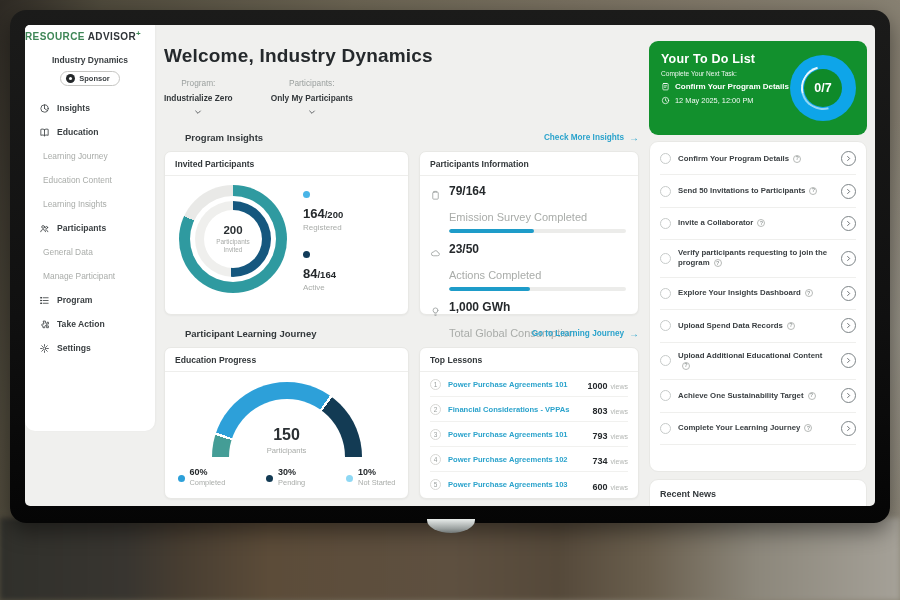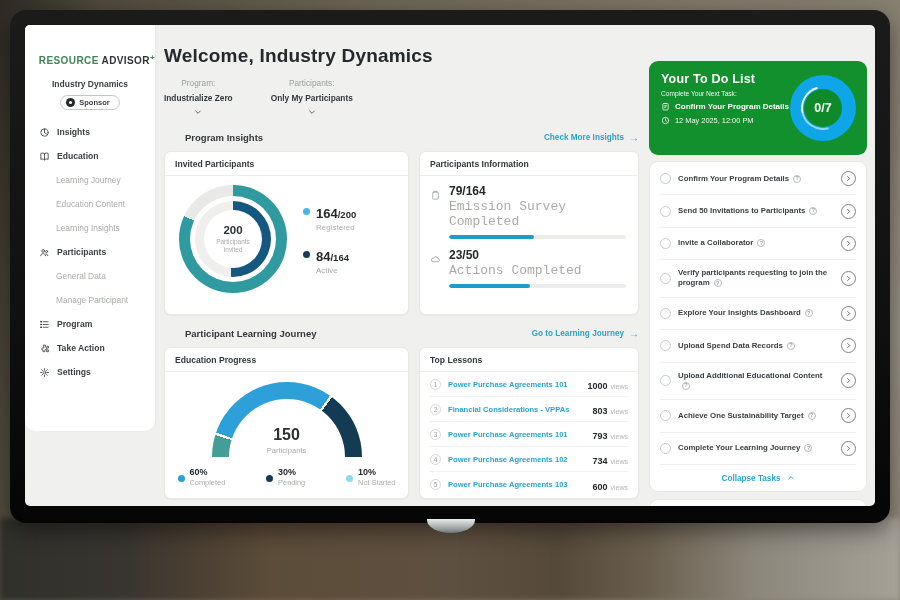--- a/index.html
+++ b/index.html
@@ -24,32 +24,32 @@
   .monitor { position:absolute; left:10px; top:10px; width:880px; height:513px;
     background:linear-gradient(180deg,#1b1b1a,#101010 60%,#050505);
     border-radius:16px; box-shadow:0 8px 22px rgba(0,0,0,.45);
   }
   .screen { position:absolute; left:15px; top:15px; right:15px; bottom:17px;
     background:#f0f0ee; border-radius:5px; overflow:hidden; }
 
   
   .sidebar { position:absolute; left:0; top:0; width:130px; height:406px;
     background:#fff; border-radius:0 0 10px 10px; box-shadow:1px 0 2px rgba(0,0,0,.03); }
-  .brand { text-align:right; padding-top:28px; font-size:10px; font-weight:bold; letter-spacing:.4px; white-space:nowrap; }
+  .brand { text-align:left; padding-top:4px; font-size:10px; font-weight:bold; letter-spacing:.4px; white-space:nowrap; }
   .brand .bp { color:#3e8656; } .brand .bs { color:#2f3438; }
   .brand .plus { color:#3e8656; font-size:8px; vertical-align:super; }
   .org { text-align:center; margin-top:13px; font-size:8.5px; font-weight:bold; color:#3a3f42; }
   .sponsor { display:flex; align-items:center; gap:4px; width:max-content; margin:6px auto 0;
     border:1px solid #c6c6c3; border-radius:10px; padding:2px 9px 2px 5px; font-size:7.5px; font-weight:bold; color:#3a3f42; background:#fff; }
   .sponsor-dot { width:9px; height:9px; border-radius:50%; background:#24282a; position:relative; }
   .sponsor-dot::after { content:""; position:absolute; left:3px; top:3px; width:3px; height:3px; border-radius:50%; background:#fff; }
   .nav { margin-top:10px; }
   .nav-item { position:relative; display:flex; align-items:center; gap:7px; height:24px; padding-left:14px;
     font-size:8.6px; font-weight:bold; color:#3a3f42; cursor:pointer; }
-  .nav-item.sub { padding-left:31px; font-weight:normal; color:#a9aca9; font-size:8.4px; }
+  .nav-item.sub { padding-left:18px; font-weight:normal; color:#a9aca9; font-size:8.4px; }
   .nav-item.active { background:#e3f2e5; border-radius:0 12px 12px 0; width:124px; }
   .nav-item.active::before { content:""; position:absolute; left:0; top:3px; bottom:3px; width:3px; background:#2f8f46; border-radius:2px; }
   .nav-ic { width:11px; height:11px; display:inline-flex; color:#3a3f42; }
   .nav-ic svg { width:11px; height:11px; }
 
   
   .main { position:absolute; left:139px; top:0; width:475px; height:100%; }
   .page-title { margin-top:20px; font-size:19px; font-weight:bold; color:#25292c; letter-spacing:.2px; }
   .filters { display:flex; gap:38px; margin-top:11px; align-items:center; }
   .filter { display:flex; align-items:center; gap:5px; cursor:pointer;flex-direction:column; }
@@ -71,35 +71,35 @@
   .card-invited { width:245px; height:164px; }
   .invited-body { display:flex; align-items:center; padding:9px 8px 0 14px; }
   .donut { position:relative; width:108px; height:108px; border-radius:50%; }
   .donut-hole1 { position:absolute; inset:11px; border-radius:50%; background:#fff; }
   .donut-inner { position:absolute; inset:16px; border-radius:50%; }
   .donut-hole2 { position:absolute; inset:9px; border-radius:50%; background:#fff;
     display:flex; flex-direction:column; align-items:center; justify-content:center; }
   .donut-cv { font-size:11.5px; font-weight:bold; color:#2b3033;text-align:center; }
   .donut-cl { font-size:6.4px; color:#a9aca9; text-align:center; width:50px; line-height:1.25; margin-top:2px; }
   .donut-legend { margin-left:16px; display:flex; flex-direction:column; gap:15px; }
-  .dl-entry { display:flex; gap:6px; }
+  .dl-entry { display:flex; gap:6px;flex-direction:column; }
   .dl-dot { width:7px; height:7px; border-radius:50%; margin-top:4px; }
   .dl-val { font-size:13px; font-weight:bold; color:#25292c; }
   .dl-tot { font-size:9.5px; font-weight:bold; color:#25292c; }
   .dl-lab { font-size:8px; color:#a9aca9; margin-top:1px; }
 
   
   .card-info { width:220px; height:164px; }
   .info-body { padding:8px 12px 0 10px; }
   .stat-row { display:flex; gap:8px; margin-bottom:9px; }
   .stat-ic { width:11px; height:11px; color:#9ba09f; margin-top:3px; flex:0 0 auto; }
   .stat-ic svg { width:11px; height:11px; }
   .stat-main { flex:1; }
   .stat-val { font-size:12px; font-weight:bold; color:#25292c; }
-  .stat-lab { font-size:13px; color:#a9aca9; margin-top:1px;font-family:Liberation Mono, monospace; }
+  .stat-lab { font-size:11px; color:#a9aca9; margin-top:13px; }
   .stat-bar { height:4px; border-radius:2px; background:#eceries; background:#ececea; margin-top:6px; overflow:hidden; }
   .stat-fill { height:100%; border-radius:2px; }
 
   
   .card-edu { width:245px; height:152px; }
   .gauge-wrap { display:flex; flex-direction:column; align-items:center; padding-top:10px; }
   .gauge { position:relative; width:150px; height:76px; overflow:hidden; }
   .gauge-arc { position:absolute; left:0; top:0; width:150px; height:150px; border-radius:50%; }
   .gauge-hole { position:absolute; left:17px; top:17px; width:116px; height:116px; border-radius:50%; background:#fff; }
   .gauge-cv { position:absolute; left:0; right:0; bottom:14px; text-align:center; font-size:16px; font-weight:bold; color:#2b3033; }
@@ -114,21 +114,21 @@
   .card-lessons { width:220px; height:152px; }
   .lesson-row { display:flex; align-items:center; gap:7px; height:25px; margin:0 10px; border-bottom:1px solid #f1f1ef; cursor:pointer; }
   .lesson-row:last-child { border-bottom:none; }
   .rank { width:11px; height:11px; border-radius:50%; border:1px solid #d8d8d5; color:#9ba09f;
     font-size:6.5px; display:flex; align-items:center; justify-content:center; flex:0 0 auto; }
   .lesson-title { flex:1; font-size:7.6px; font-weight:bold; color:#2ba3cc; white-space:nowrap; overflow:hidden; }
   .views-num { font-size:9px; font-weight:bold; color:#25292c; }
   .views-lab { font-size:7px; color:#b3b6b3; margin-left:3px; }
 
   
-  .right-panel { position:absolute; left:624px; top:16px; width:218px;margin-top:20px; }
+  .right-panel { position:absolute; left:624px; top:16px; width:218px; }
   .todo-card { position:relative; height:94px; background:#12902d; border-radius:9px; padding:11px 12px; color:#fff; overflow:hidden; }
   .todo-title { font-size:12.5px; font-weight:bold; letter-spacing:.2px; }
   .todo-sub { font-size:6.6px; margin-top:4px; opacity:.92; }
   .todo-line { display:flex; align-items:center; gap:5px; margin-top:5px; }
   .todo-line svg { width:9px; height:9px; }
   .todo-next { font-size:8px; font-weight:bold; }
   .todo-due { font-size:7.4px; opacity:.95; }
   .ring { position:absolute; right:11px; top:14px; width:66px; height:66px; border-radius:50%;
     background:#0ea5e9; display:flex; align-items:center; justify-content:center; }
   .ring-inner { width:38px; height:38px; border-radius:50%; background:#0f8a29;
@@ -326,20 +326,30 @@
                       <path d="M7 17a4 4 0 1 1 .7-7.95A5 5 0 0 1 17.3 10 3.5 3.5 0 0 1 16.8 17Z"></path>
                     </svg></span>
                   <div class="stat-main">
                     <div class="stat-val">23/50</div>
                     <div class="stat-lab">Actions Completed</div>
                     <div class="stat-bar">
                       <div class="stat-fill" style="width: 46%; background: rgb(30, 156, 201);"></div>
                     </div>
                   </div>
                 </div>
+                <div class="stat-row">
+                  <span class="stat-ic"><svg viewBox="0 0 24 24" fill="none" stroke="currentColor" stroke-width="1.8" stroke-linecap="round" stroke-linejoin="round">
+                      <circle cx="12" cy="9.5" r="5.3"></circle>
+                      <path d="M10.2 17.5h3.6M10.8 20.5h2.4"></path>
+                    </svg></span>
+                  <div class="stat-main">
+                    <div class="stat-val">1,000 GWh</div>
+                    <div class="stat-lab">Total Global Consumption</div>
+                  </div>
+                </div>
               </div>
           </div>
         </div>
 
         <div class="section-head second">
           <span class="sh-title">Participant Learning Journey</span>
           <span class="sh-link">
             <span>Go to Learning Journey</span>
             <span class="arr">→</span>
           </span>
@@ -515,26 +525,20 @@
               <div class="task-row">
                 <span class="task-check"></span>
                 <span class="task-label">Complete Your Learning Journey<span class="qmark">?</span></span>
                 <span class="task-go">
                   <svg viewBox="0 0 24 24" fill="none" stroke="currentColor" stroke-width="3" stroke-linecap="round" stroke-linejoin="round">
                     <path d="M9 5l7 7-7 7"></path>
                   </svg>
                 </span>
               </div>
             </div>
-          <div class="collapse-row">
-            <span>Collapse Tasks</span>
-            <svg viewBox="0 0 24 24" fill="none" stroke="currentColor" stroke-width="2.8" stroke-linecap="round" stroke-linejoin="round">
-                <path d="M5 15l7-7 7 7"></path>
-              </svg>
-          </div>
         </div>
 
         <div class="news-card">
           <div class="news-title">Recent News</div>
         </div>
       </aside>
 
     </div>
   </div>
   <div class="stand"></div>

